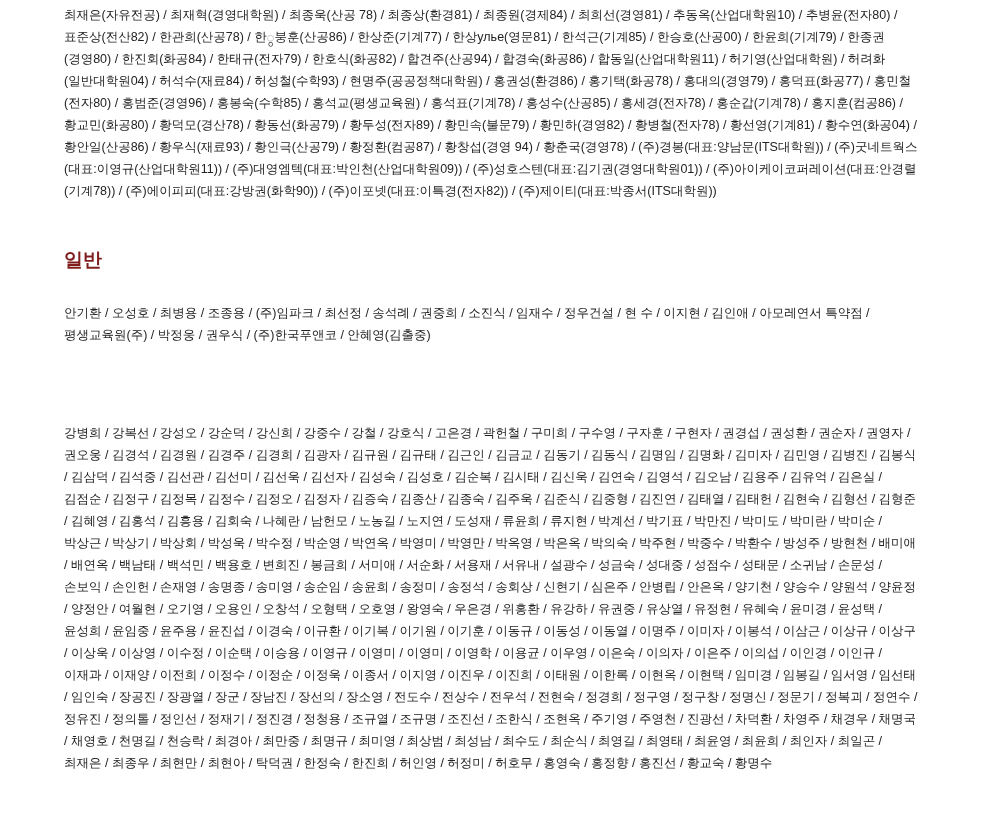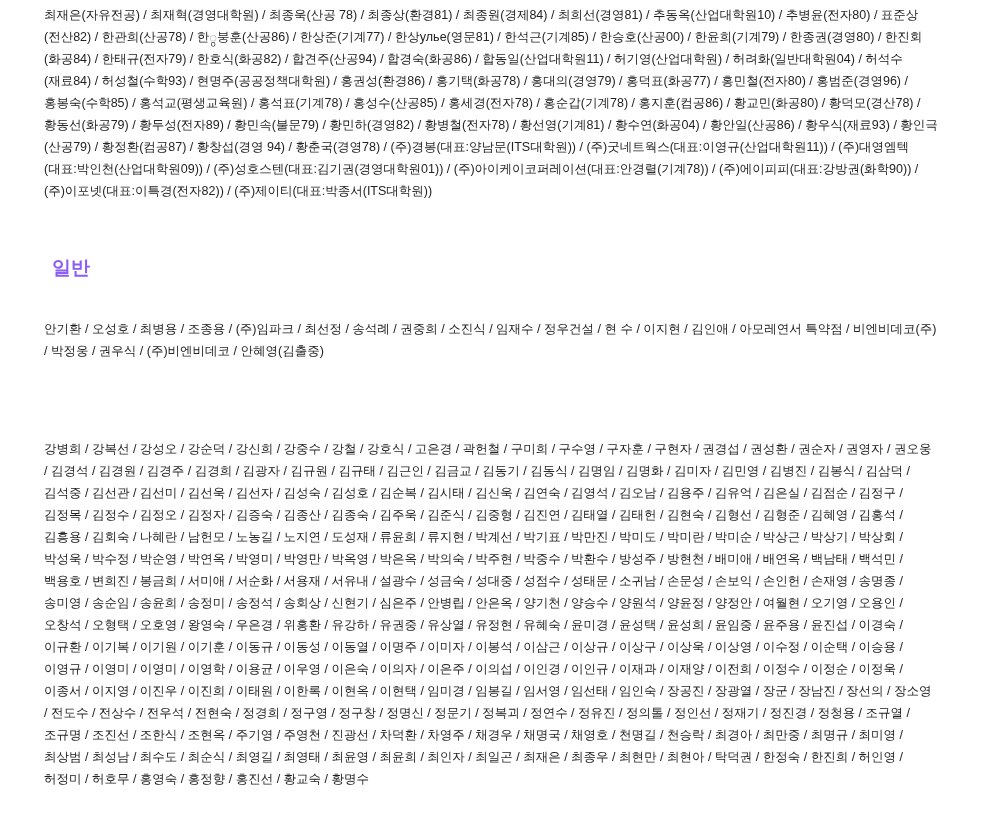--- a/index.html
+++ b/index.html
@@ -9,57 +9,57 @@
   }
   body {
     width: 982px;
     min-height: 826px;
     font-family: "Liberation Sans", sans-serif;
     color: #1a1a1a;
   }
   .page {
     width: 982px;
     box-sizing: border-box;
-    padding: 0 44px;
+    padding: 0 64px;
   }
   .names-block {
     font-size: 12.5px;
     line-height: 22px;
     color: #222222;
     text-align: left;
     word-break: keep-all;
   }
   .top-block {
     padding-top: 4px;
   }
   .section-heading {
-    color: #8b5cf6;
+    color: #7f1d1d;
     font-size: 19px;
     font-weight: bold;
     line-height: 24px;
-    margin: 8px;
+    margin: 0;
     padding: 0;
   }
   .spacer-lg { height: 46px; }
   .spacer-md { height: 30px; }
 </style>
 </head>
 <body>
 
 <div class="page">
 
   <div class="names-block top-block">최재은(자유전공) / 최재혁(경영대학원) / 최종욱(산공 78) / 최종상(환경81) / 최종원(경제84) / 최희선(경영81) / 추동옥(산업대학원10) / 추병윤(전자80) / 표준상(전산82) / 한관희(산공78) / 한ွ붕훈(산공86) / 한상준(기계77) / 한상ульe(영문81) / 한석근(기계85) / 한승호(산공00) / 한윤희(기계79) / 한종권(경영80) / 한진회(화공84) / 한태규(전자79) / 한호식(화공82) / 합견주(산공94) / 합경숙(화공86) / 합동일(산업대학원11) / 허기영(산업대학원) / 허려화(일반대학원04) / 허석수(재료84) / 허성철(수학93) / 현명주(공공정책대학원) / 홍권성(환경86) / 홍기택(화공78) / 홍대의(경영79) / 홍덕표(화공77) / 홍민철(전자80) / 홍범준(경영96) / 홍봉숙(수학85) / 홍석교(평생교육원) / 홍석표(기계78) / 홍성수(산공85) / 홍세경(전자78) / 홍순갑(기계78) / 홍지훈(컴공86) / 황교민(화공80) / 황덕모(경산78) / 황동선(화공79) / 황두성(전자89) / 황민속(불문79) / 황민하(경영82) / 황병철(전자78) / 황선영(기계81) / 황수연(화공04) / 황안일(산공86) / 황우식(재료93) / 황인극(산공79) / 황정환(컴공87) / 황창섭(경영 94) / 황춘국(경영78) / (주)경봉(대표:양남문(ITS대학원)) / (주)굿네트웍스(대표:이영규(산업대학원11)) / (주)대영엠텍(대표:박인천(산업대학원09)) / (주)성호스텐(대표:김기권(경영대학원01)) / (주)아이케이코퍼레이션(대표:안경렬(기계78)) / (주)에이피피(대표:강방권(화학90)) / (주)이포넷(대표:이특경(전자82)) / (주)제이티(대표:박종서(ITS대학원))</div>
 
   <div class="spacer-lg"></div>
 
   <h2 class="section-heading">일반</h2>
 
   <div class="spacer-md"></div>
 
-  <div class="names-block">안기환 / 오성호 / 최병용 / 조종용 / (주)임파크 / 최선정 / 송석례 / 권중희 / 소진식 / 임재수 / 정우건설 / 현 수 / 이지현 / 김인애 / 아모레연서 특약점 / 비엔비데코(주) / 박정웅 / 권우식 / (주)비엔비데코 / 안혜영(김출중)</div>
+  <div class="names-block">안기환 / 오성호 / 최병용 / 조종용 / (주)임파크 / 최선정 / 송석례 / 권중희 / 소진식 / 임재수 / 정우건설 / 현 수 / 이지현 / 김인애 / 아모레연서 특약점 / 평생교육원(주) / 박정웅 / 권우식 / (주)한국푸앤코 / 안혜영(김출중)</div>
 
   <div class="spacer-lg"></div>
 
 
   <div class="spacer-md"></div>
 
   <div class="names-block">강병희 / 강복선 / 강성오 / 강순덕 / 강신희 / 강중수 / 강철 / 강호식 / 고은경 / 곽헌철 / 구미희 / 구수영 / 구자훈 / 구현자 / 권경섭 / 권성환 / 권순자 / 권영자 / 권오웅 / 김경석 / 김경원 / 김경주 / 김경희 / 김광자 / 김규원 / 김규태 / 김근인 / 김금교 / 김동기 / 김동식 / 김명임 / 김명화 / 김미자 / 김민영 / 김병진 / 김봉식 / 김삼덕 / 김석중 / 김선관 / 김선미 / 김선욱 / 김선자 / 김성숙 / 김성호 / 김순복 / 김시태 / 김신욱 / 김연숙 / 김영석 / 김오남 / 김용주 / 김유억 / 김은실 / 김점순 / 김정구 / 김정목 / 김정수 / 김정오 / 김정자 / 김증숙 / 김종산 / 김종숙 / 김주욱 / 김준식 / 김중형 / 김진연 / 김태열 / 김태헌 / 김현숙 / 김형선 / 김형준 / 김혜영 / 김홍석 / 김흥용 / 김회숙 / 나혜란 / 남헌모 / 노농길 / 노지연 / 도성재 / 류윤희 / 류지현 / 박계선 / 박기표 / 박만진 / 박미도 / 박미란 / 박미순 / 박상근 / 박상기 / 박상회 / 박성욱 / 박수정 / 박순영 / 박연옥 / 박영미 / 박영만 / 박옥영 / 박은옥 / 박의숙 / 박주현 / 박중수 / 박환수 / 방성주 / 방현천 / 배미애 / 배연옥 / 백남태 / 백석민 / 백용호 / 변희진 / 봉금희 / 서미애 / 서순화 / 서용재 / 서유내 / 설광수 / 성금숙 / 성대중 / 성점수 / 성태문 / 소귀남 / 손문성 / 손보익 / 손인헌 / 손재영 / 송명종 / 송미영 / 송순임 / 송윤희 / 송정미 / 송정석 / 송회상 / 신현기 / 심은주 / 안병립 / 안은옥 / 양기천 / 양승수 / 양원석 / 양윤정 / 양정안 / 여월현 / 오기영 / 오용인 / 오창석 / 오형택 / 오호영 / 왕영숙 / 우은경 / 위홍환 / 유강하 / 유권중 / 유상열 / 유정현 / 유혜숙 / 윤미경 / 윤성택 / 윤성희 / 윤임중 / 윤주용 / 윤진섭 / 이경숙 / 이규환 / 이기복 / 이기원 / 이기훈 / 이동규 / 이동성 / 이동열 / 이명주 / 이미자 / 이봉석 / 이삼근 / 이상규 / 이상구 / 이상욱 / 이상영 / 이수정 / 이순택 / 이승용 / 이영규 / 이영미 / 이영미 / 이영학 / 이용균 / 이우영 / 이은숙 / 이의자 / 이은주 / 이의섭 / 이인경 / 이인규 / 이재과 / 이재양 / 이전희 / 이정수 / 이정순 / 이정욱 / 이종서 / 이지영 / 이진우 / 이진희 / 이태원 / 이한록 / 이현옥 / 이현택 / 임미경 / 임봉길 / 임서영 / 임선태 / 임인숙 / 장공진 / 장광열 / 장군 / 장남진 / 장선의 / 장소영 / 전도수 / 전상수 / 전우석 / 전현숙 / 정경희 / 정구영 / 정구창 / 정명신 / 정문기 / 정복괴 / 정연수 / 정유진 / 정의톨 / 정인선 / 정재기 / 정진경 / 정청용 / 조규열 / 조규명 / 조진선 / 조한식 / 조현옥 / 주기영 / 주영천 / 진광선 / 차덕환 / 차영주 / 채경우 / 채명국 / 채영호 / 천명길 / 천승락 / 최경아 / 최만중 / 최명규 / 최미영 / 최상범 / 최성남 / 최수도 / 최순식 / 최영길 / 최영태 / 최윤영 / 최윤희 / 최인자 / 최일곤 / 최재은 / 최종우 / 최현만 / 최현아 / 탁덕권 / 한정숙 / 한진희 / 허인영 / 허정미 / 허호무 / 홍영숙 / 홍정향 / 홍진선 / 황교숙 / 황명수</div>
 
 </div>
 

